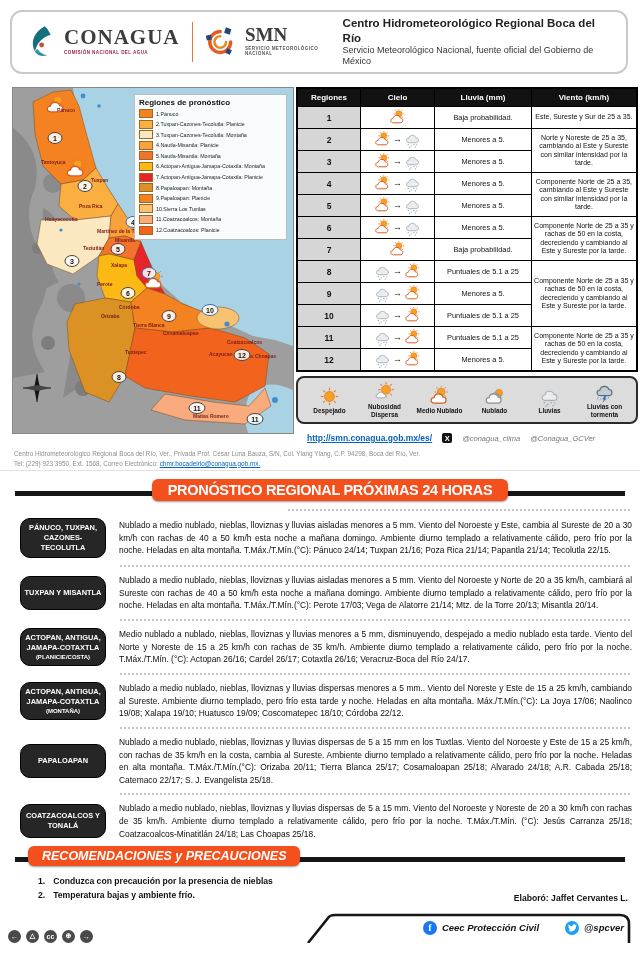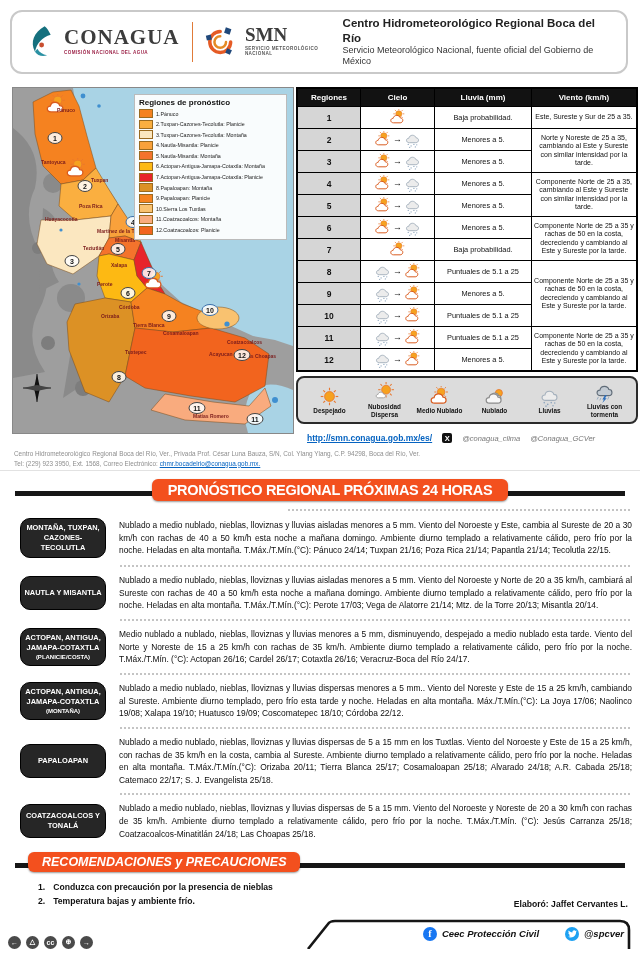--- a/index.html
+++ b/index.html
@@ -62,21 +62,21 @@
   .cuenca{margin:4px 0 0 84px;font-size:12.5px;font-weight:bold;letter-spacing:.5px;}
   .sep{border-top:2px dotted #c4c4c4;margin:7px 10px 0 120px;}
   .sep0{border-top:2px dotted #c4c4c4;margin:2px 10px 0 288px;}
   .block{display:flex;align-items:center;gap:13px;margin:7px 8px 0 20px;}
   .blabel{flex:none;width:86px;min-height:34px;background:#262626;border:1.5px solid #000;border-radius:10px;
           color:#fff;font-size:7.4px;font-weight:bold;display:flex;flex-direction:column;align-items:center;
           justify-content:center;text-align:center;padding:4px 3px;box-sizing:border-box;line-height:1.35;}
   .blabel .sub{font-size:6px;}
   .btext{flex:1;font-size:8.4px;line-height:1.5;text-align:justify;color:#0d0d0d;}
   
-  .rec-zone{position:relative;height:26px;margin-top:12px;}
+  .rec-zone{position:relative;height:26px;margin-top:6px;}
   .rec-bar{position:absolute;left:15px;right:15px;top:11px;height:4.5px;background:#161616;}
   .rec-pill{position:absolute;left:28px;top:0;background:#f3501e;color:#fff;font-weight:bold;font-style:italic;
             font-size:12.5px;padding:3px 14px;border-radius:6px;box-shadow:0 1px 2px rgba(0,0,0,.4);}
   .rec-row{display:flex;justify-content:space-between;align-items:flex-end;margin:3px 12px 0 38px;}
   .rec-list{margin:0;padding:0;list-style:none;font-size:8.6px;font-weight:bold;line-height:1.6;color:#111;}
   .rec-list li{display:flex;gap:8px;}
   .elaboro{font-size:8.6px;font-weight:bold;}
   .foot{display:flex;align-items:flex-end;justify-content:space-between;margin:10px 6px 0 8px;}
   .cc-group{display:flex;gap:5px;}
   .cc{width:13px;height:13px;border-radius:50%;background:#4a4a4a;color:#fff;font-size:7px;font-weight:bold;
@@ -632,30 +632,30 @@
     <div class="rule"></div>
 
     <div class="banner-zone">
       <div class="bar"></div>
       <div class="pill">PRONÓSTICO REGIONAL PRÓXIMAS 24 HORAS</div>
     </div>
     <div class="sep0"></div>
 
     <div class="block">
       <div class="blabel">
-          <span>MONTAÑA, TUXPAN, CAZONES-TECOLUTLA</span>
+          <span>PÁNUCO, TUXPAN, CAZONES-TECOLUTLA</span>
           <span class="sub"></span>
         </div>
       <div class="btext">Nublado a medio nublado, nieblas, lloviznas y lluvias aisladas menores a 5 mm. Viento del Noroeste y Este, cambia al Sureste de 20 a 30 km/h con rachas de 40 a 50 km/h esta noche a mañana domingo. Ambiente diurno templado a relativamente cálido, pero frío por la noche. Heladas en alta montaña. T.Máx./T.Mín.(°C): Pánuco 24/14; Tuxpan 21/16; Poza Rica 21/14; Papantla 21/14; Tecolutla 22/15.</div>
     </div>
     <div class="sep"></div>
 
     <div class="block">
       <div class="blabel">
-          <span>NAUTLA Y MISANTLA</span>
+          <span>TUXPAN Y MISANTLA</span>
           <span class="sub"></span>
         </div>
       <div class="btext">Nublado a medio nublado, nieblas, lloviznas y lluvias aisladas menores a 5 mm. Viento del Noroeste y Norte de 20 a 35 km/h, cambiará al Sureste con rachas de 40 a 50 km/h esta noche a mañana domingo. Ambiente diurno templado a relativamente cálido, pero frío por la noche. Heladas en alta montaña. T.Máx./T.Mín.(°C): Perote 17/03; Vega de Alatorre 21/14; Mtz. de la Torre 20/13; Misantla 20/14.</div>
     </div>
     <div class="sep"></div>
 
     <div class="block">
       <div class="blabel">
           <span>ACTOPAN, ANTIGUA, JAMAPA-COTAXTLA</span>
           <span class="sub">(PLANICIE/COSTA)</span>

